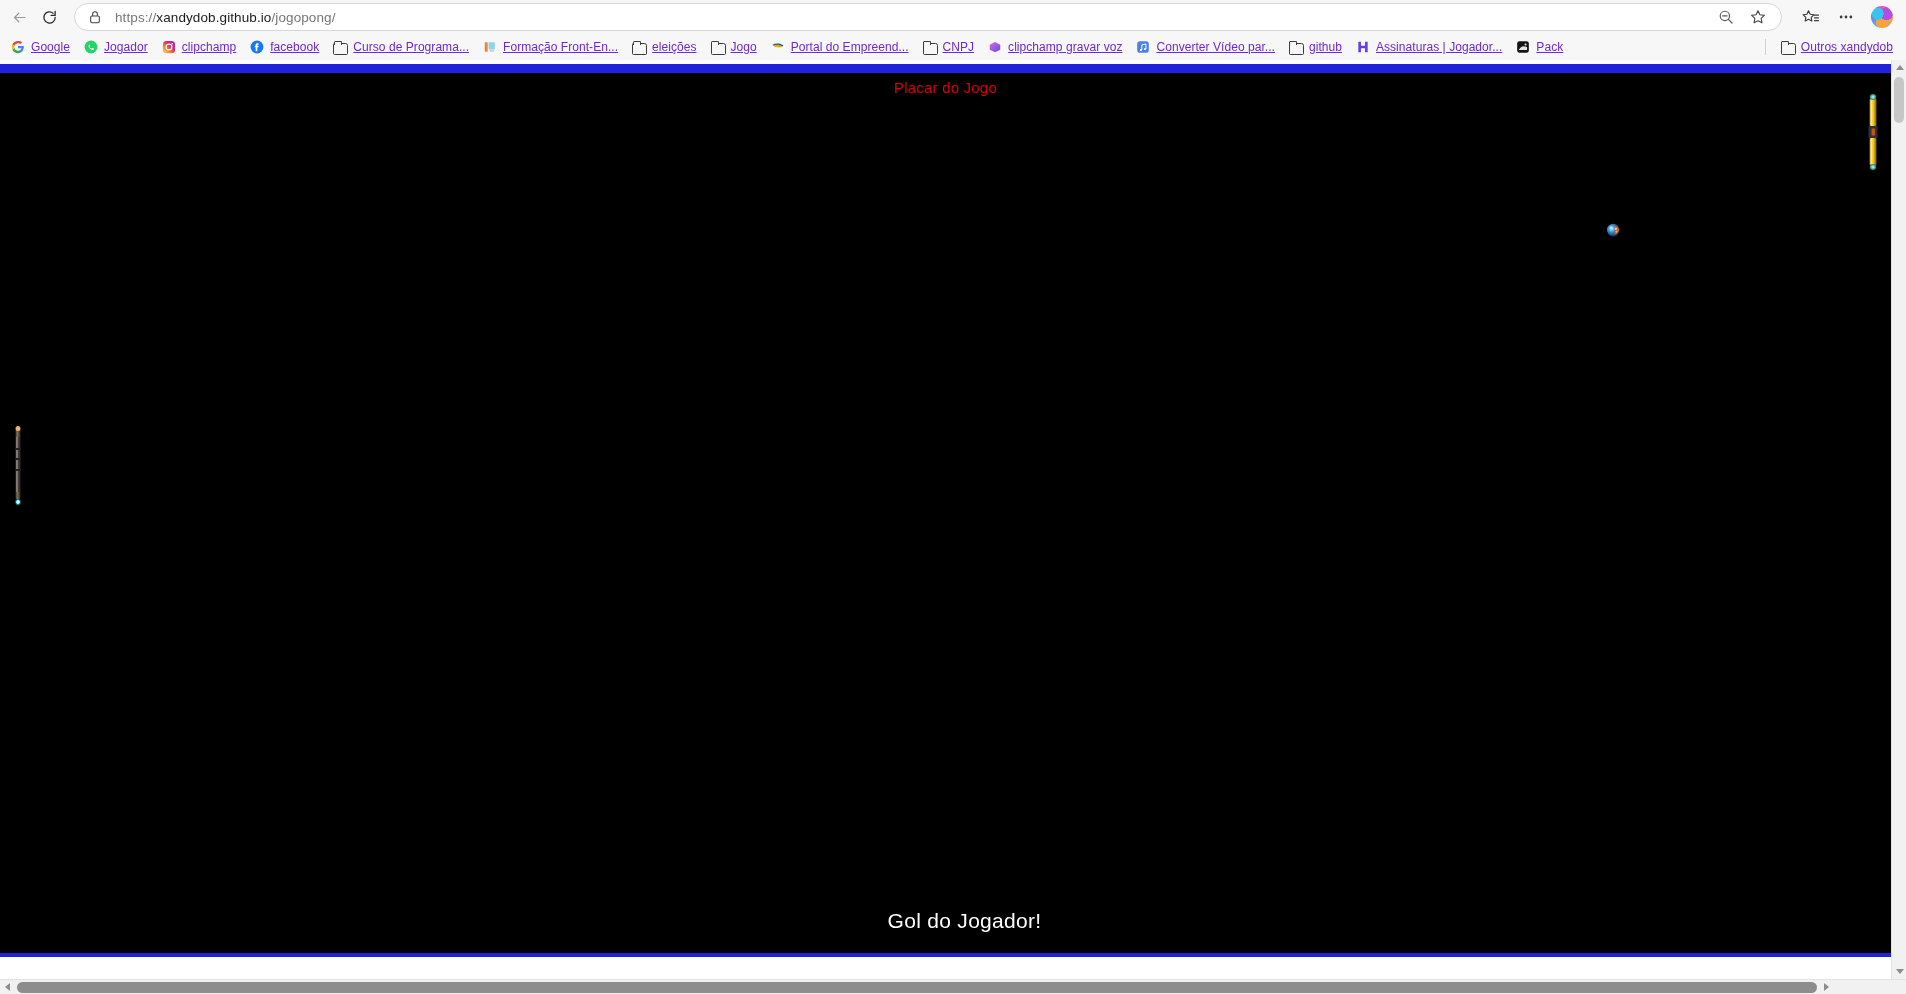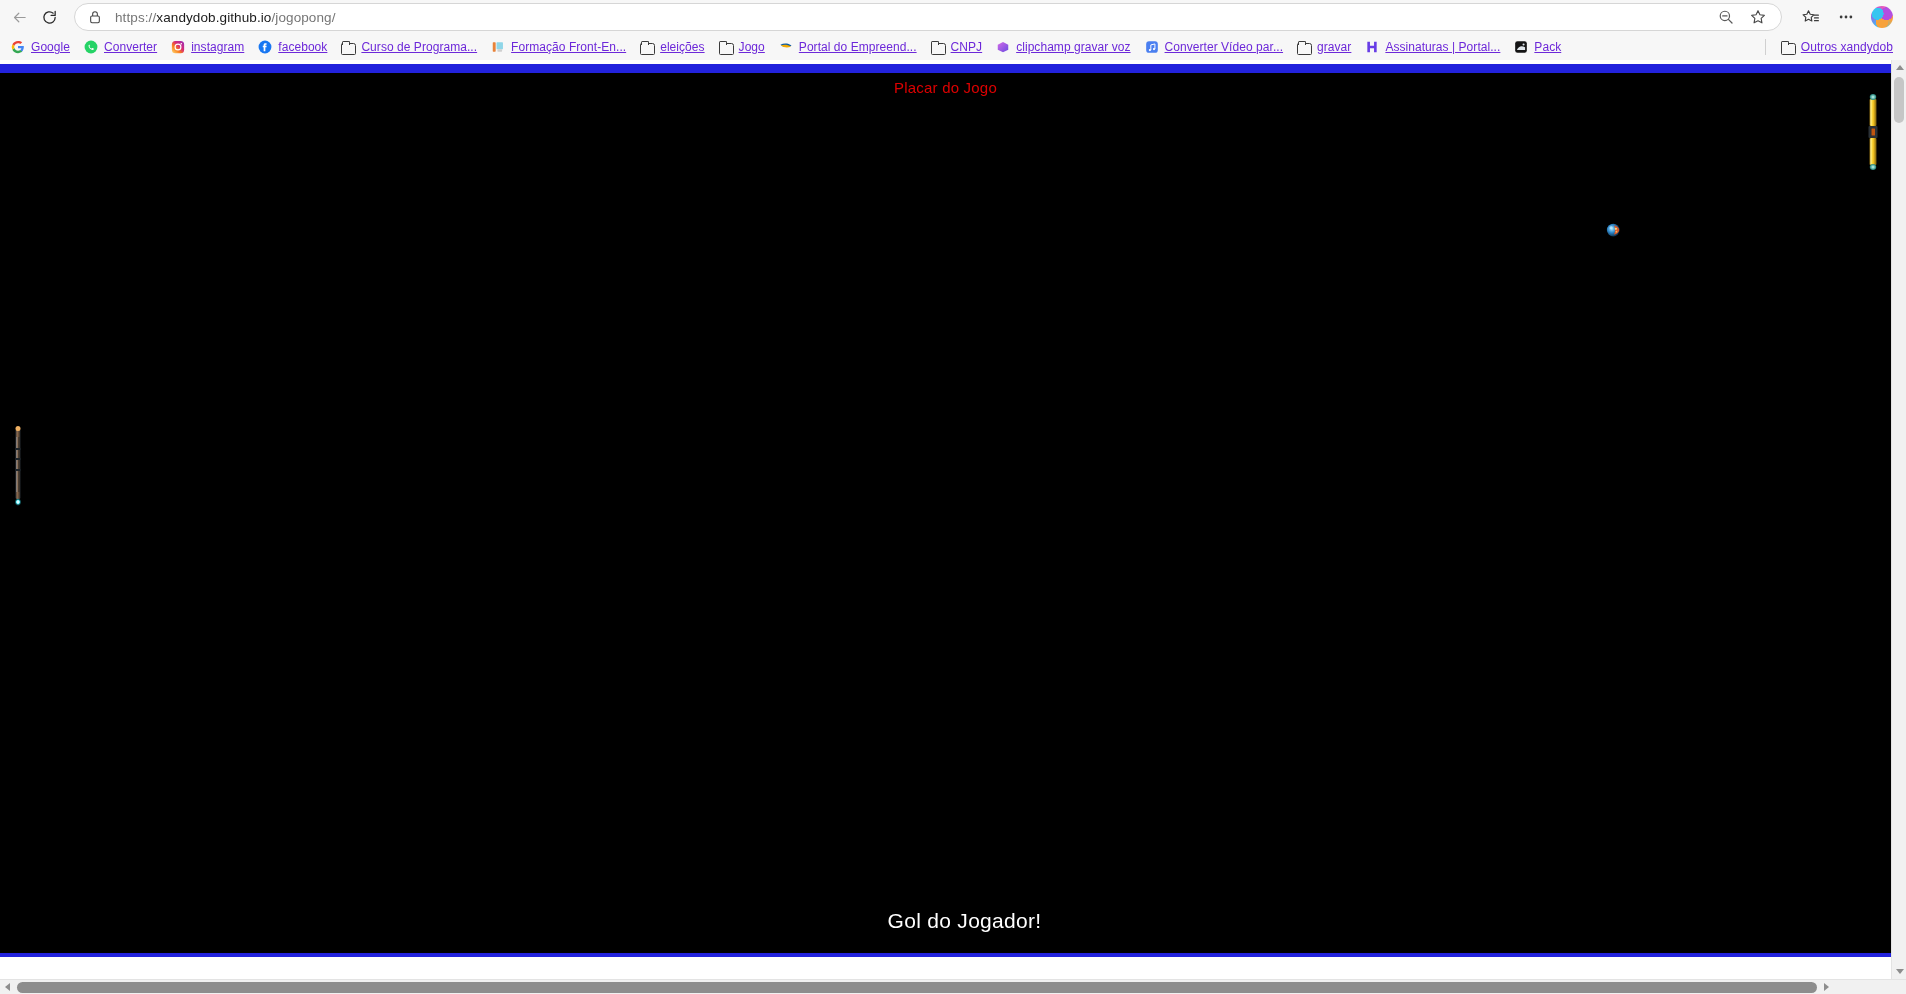--- a/index.html
+++ b/index.html
@@ -312,38 +312,38 @@
         <path fill="#EA4335" d="M12 5.4c2 0 3.4.88 4.2 1.6l3-2.95C17.3 2.3 14.9 1.5 12 1.5 7.8 1.5 4.15 3.9 2.37 7.2l3.5 2.7C6.73 7.3 9.15 5.4 12 5.4z"></path>
       </svg>
       <span class="bm-label">Google</span>
     </div>
 
     <div class="bm">
       <svg class="bm-ico" viewBox="0 0 24 24">
         <circle cx="12" cy="12" r="11" fill="#25D366"></circle>
         <path d="M8.3 7.6c.35-.05.7 0 .95.5l.8 1.7c.1.25.1.5-.05.75l-.45.6c-.15.2-.2.4-.05.65a7.5 7.5 0 0 0 3.3 2.85c.3.13.5.08.65-.1l.6-.7c.2-.25.45-.3.7-.18l1.75.85c.45.22.52.5.45.85-.2.95-1.05 1.6-2.1 1.6-3.55 0-7.1-3.6-7.1-7.1 0-1.1.6-1.95 1.6-2.27Z" fill="#fff"></path>
       </svg>
-      <span class="bm-label">Converter</span>
+      <span class="bm-label">Jogador</span>
     </div>
 
     <div class="bm">
       <svg class="bm-ico" viewBox="0 0 24 24">
         <defs>
           <linearGradient id="ig" x1="0" y1="1" x2="1" y2="0">
             <stop offset="0" stop-color="#FEDA75"></stop>
               <stop offset="0.35" stop-color="#FA7E1E"></stop>
             <stop offset="0.6" stop-color="#D62976"></stop>
               <stop offset="1" stop-color="#962FBF"></stop>
           </linearGradient>
         </defs>
         <rect x="1.5" y="1.5" width="21" height="21" rx="6" fill="url(#ig)"></rect>
         <circle cx="12" cy="12" r="5" fill="none" stroke="#fff" stroke-width="2"></circle>
         <circle cx="17.6" cy="6.4" r="1.35" fill="#fff"></circle>
       </svg>
-      <span class="bm-label">instagram</span>
+      <span class="bm-label">clipchamp</span>
     </div>
 
     <div class="bm">
       <svg class="bm-ico" viewBox="0 0 24 24">
         <circle cx="12" cy="12" r="11" fill="#1877F2"></circle>
         <path d="M14.6 12.3h-2v7h-2.9v-7H8.2V9.8h1.5V8.5c0-1.9.8-3 3-3h2v2.5h-1.3c-.6 0-.8.3-.8.8v1h2.1l-.1 2.5Z" fill="#fff"></path>
       </svg>
       <span class="bm-label">facebook</span>
     </div>
 
@@ -402,28 +402,28 @@
         <rect x="2" y="2" width="20" height="20" rx="5" fill="#4a7ff0"></rect>
         <path d="M10 17.2 V8.4 l7 -1.6 V15.6" fill="none" stroke="#fff" stroke-width="1.7" stroke-linejoin="round"></path>
         <circle cx="8.4" cy="17.2" r="1.9" fill="#fff"></circle>
         <circle cx="15.4" cy="15.6" r="1.9" fill="#fff"></circle>
       </svg>
       <span class="bm-label">Converter Vídeo par...</span>
     </div>
 
     <div class="bm">
       <span class="folder"></span>
-      <span class="bm-label">gravar</span>
+      <span class="bm-label">github</span>
     </div>
 
     <div class="bm">
       <svg class="bm-ico" viewBox="0 0 24 24">
         <path d="M4 3 H8.5 V10 H15.5 V3 H20 V21 H15.5 V14 H8.5 V21 H4 Z" fill="#673de6"></path>
       </svg>
-      <span class="bm-label">Assinaturas | Portal...</span>
+      <span class="bm-label">Assinaturas | Jogador...</span>
     </div>
 
     <div class="bm">
       <svg class="bm-ico" viewBox="0 0 24 24">
         <rect x="2" y="2" width="20" height="20" rx="4" fill="#141414"></rect>
         <path d="M5 17 C8 10.5 13 9 19 12.5 L19 17 Z" fill="#dfe5ea"></path>
         <circle cx="16.4" cy="7.6" r="1.8" fill="#dfe5ea"></circle>
       </svg>
       <span class="bm-label">Pack</span>
     </div>

